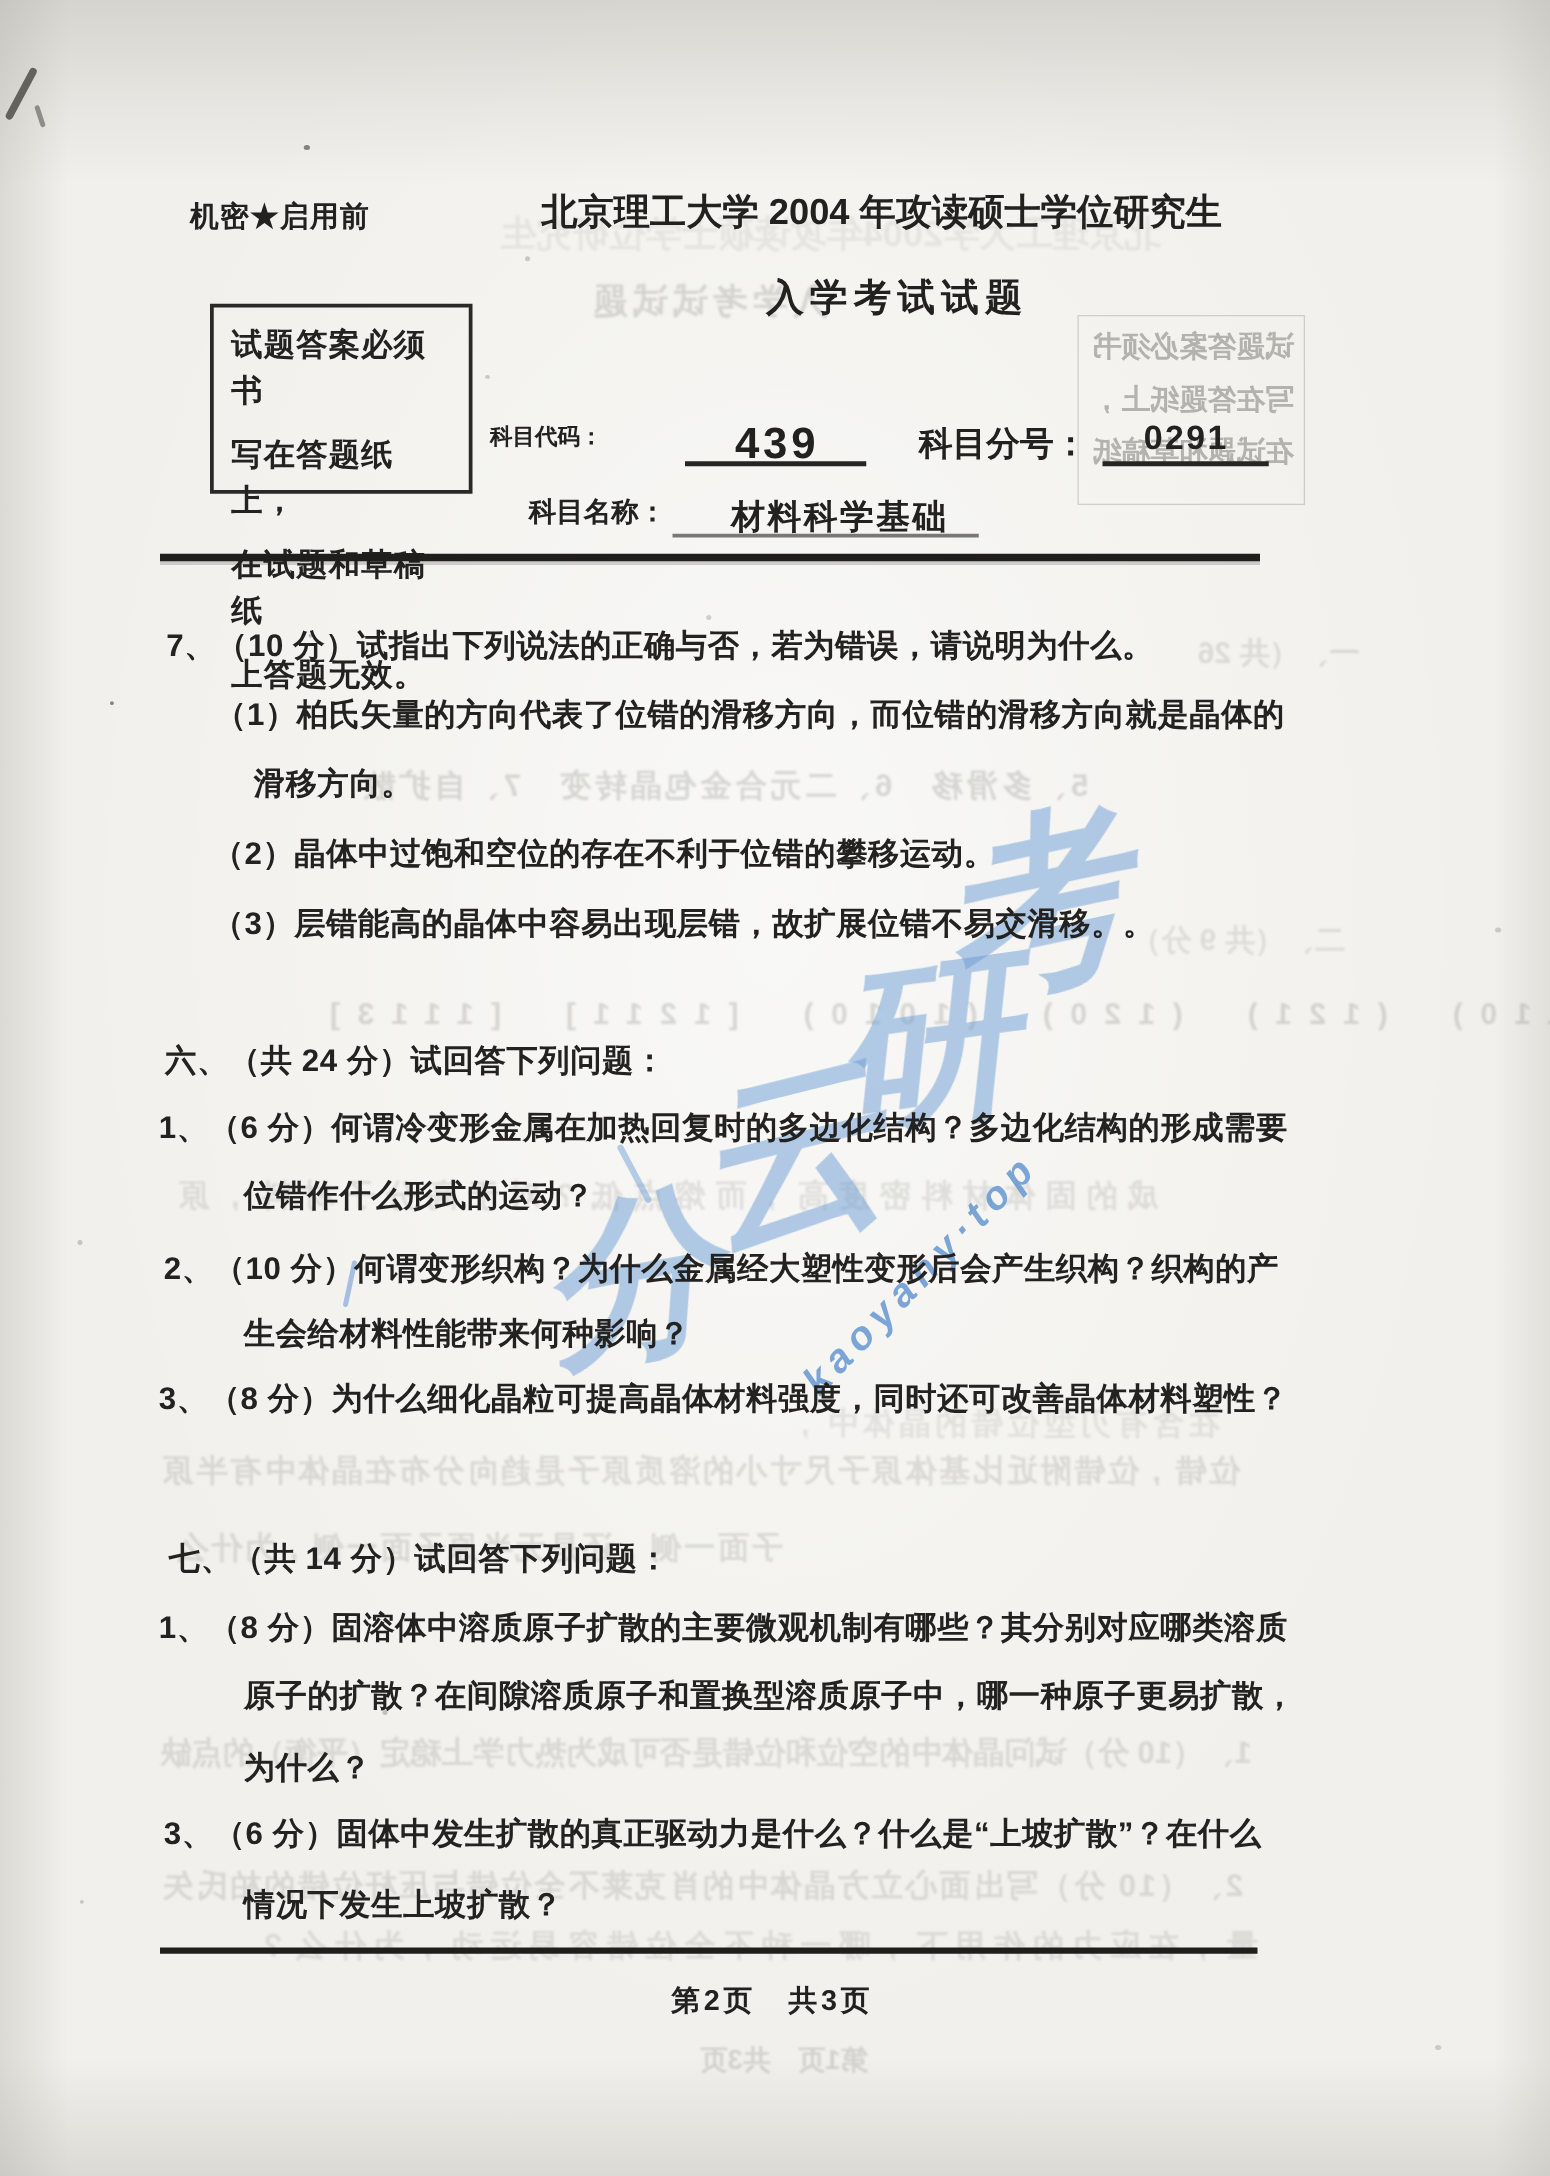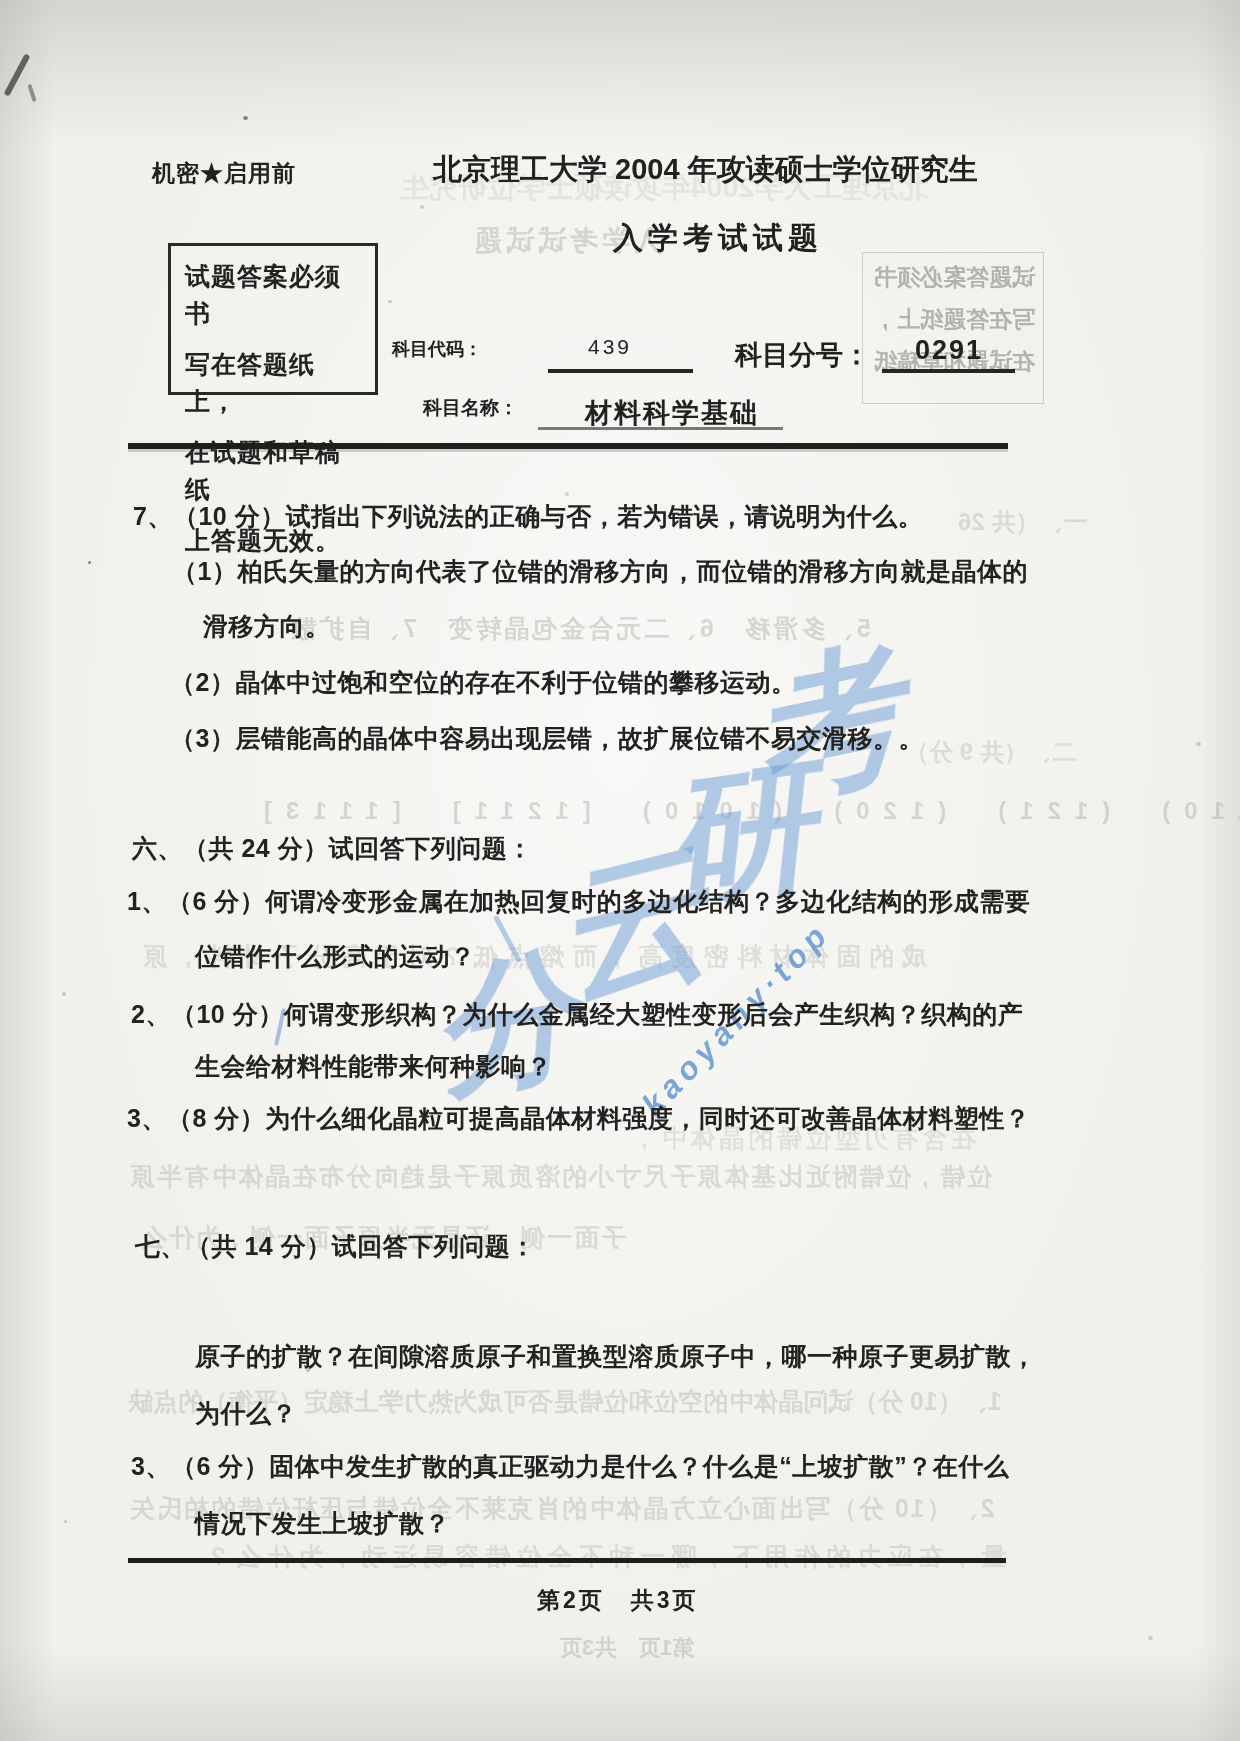--- a/index.html
+++ b/index.html
@@ -70,45 +70,46 @@
   <div class="abs ink" style="left:613px;top:218px;font-size:30px;font-weight:700;letter-spacing:5px;">入学考试试题</div>
 
   <div class="notice" style="left:168px;top:243px;width:204px;height:146px;">
     <div style="padding-top:12px;">试题答案必须书</div>
     <div>写在答题纸上，</div>
     <div>在试题和草稿纸</div>
     <div>上答题无效。</div>
   </div>
 
   <div class="abs ink" style="left:392px;top:337px;font-size:18px;font-weight:700;">科目代码：</div>
-  <div class="abs ink" style="left:588px;top:335px;font-size:21px;font-weight:400;letter-spacing:3px;">439</div>
+  <div class="abs ink" style="left:588px;top:335px;font-size:35px;font-weight:700;letter-spacing:3px;">439</div>
   <div class="ul" style="left:548px;top:369px;width:145px;"></div>
 
   <div class="abs ink" style="left:735px;top:337px;font-size:27px;font-weight:700;">科目分号：</div>
   <div class="abs ink" style="left:915px;top:335px;font-size:27px;font-weight:600;letter-spacing:2px;">0291</div>
   <div class="ul" style="left:882px;top:369px;width:133px;"></div>
 
-  <div class="abs ink" style="left:423px;top:395px;font-size:19px;font-weight:700;">科目名称：</div>
+  <div class="abs ink" style="left:423px;top:395px;font-size:22px;font-weight:700;">科目名称：</div>
   <div class="abs ink" style="left:585px;top:395px;font-size:27px;font-weight:600;letter-spacing:2px;">材料科学基础</div>
   <div class="ul" style="left:538px;top:427px;width:245px;height:3px;opacity:.6;"></div>
 
   <div class="rule" style="left:128px;top:443px;width:880px;height:6px;box-shadow:0 3px 0 rgba(30,30,29,.18);"></div>
 
   <div class="line" style="left:133px;top:500px;">7、（10 分）试指出下列说法的正确与否，若为错误，请说明为什么。</div>
   <div class="line" style="left:172px;top:555px;">（1）柏氏矢量的方向代表了位错的滑移方向，而位错的滑移方向就是晶体的</div>
   <div class="line" style="left:203px;top:610px;">滑移方向。</div>
   <div class="line" style="left:170px;top:666px;">（2）晶体中过饱和空位的存在不利于位错的攀移运动。</div>
   <div class="line" style="left:170px;top:722px;">（3）层错能高的晶体中容易出现层错，故扩展位错不易交滑移。。</div>
   <div class="line heading" style="left:132px;top:832px;">六、（共 24 分）试回答下列问题：</div>
   <div class="line" style="left:127px;top:885px;">1、（6 分）何谓冷变形金属在加热回复时的多边化结构？多边化结构的形成需要</div>
   <div class="line" style="left:195px;top:940px;">位错作什么形式的运动？</div>
   <div class="line" style="left:131px;top:998px;">2、（10 分）何谓变形织构？为什么金属经大塑性变形后会产生织构？织构的产</div>
   <div class="line" style="left:195px;top:1050px;">生会给材料性能带来何种影响？</div>
   <div class="line" style="left:127px;top:1102px;">3、（8 分）为什么细化晶粒可提高晶体材料强度，同时还可改善晶体材料塑性？</div>
   <div class="line heading" style="left:135px;top:1230px;">七、（共 14 分）试回答下列问题：</div>
+  <div class="line" style="left:127px;top:1285px;">1、（8 分）固溶体中溶质原子扩散的主要微观机制有哪些？其分别对应哪类溶质</div>
   <div class="line" style="left:195px;top:1340px;">原子的扩散？在间隙溶质原子和置换型溶质原子中，哪一种原子更易扩散，</div>
   <div class="line" style="left:195px;top:1397px;">为什么？</div>
   <div class="line" style="left:131px;top:1450px;">3、（6 分）固体中发生扩散的真正驱动力是什么？什么是“上坡扩散”？在什么</div>
   <div class="line" style="left:195px;top:1507px;">情况下发生上坡扩散？</div>
 
   <div class="rule" style="left:128px;top:1558px;width:878px;height:5px;"></div>
   <div class="abs ink" style="left:537px;top:1585px;font-size:23px;font-weight:700;letter-spacing:3px;">第2页　共3页</div>
 
   <div class="smudge" style="left:14px;top:52px;width:6px;height:46px;transform:rotate(28deg);opacity:.75;border-radius:3px;"></div>
   <div class="smudge" style="left:30px;top:84px;width:4px;height:18px;transform:rotate(-18deg);opacity:.5;border-radius:2px;"></div>

